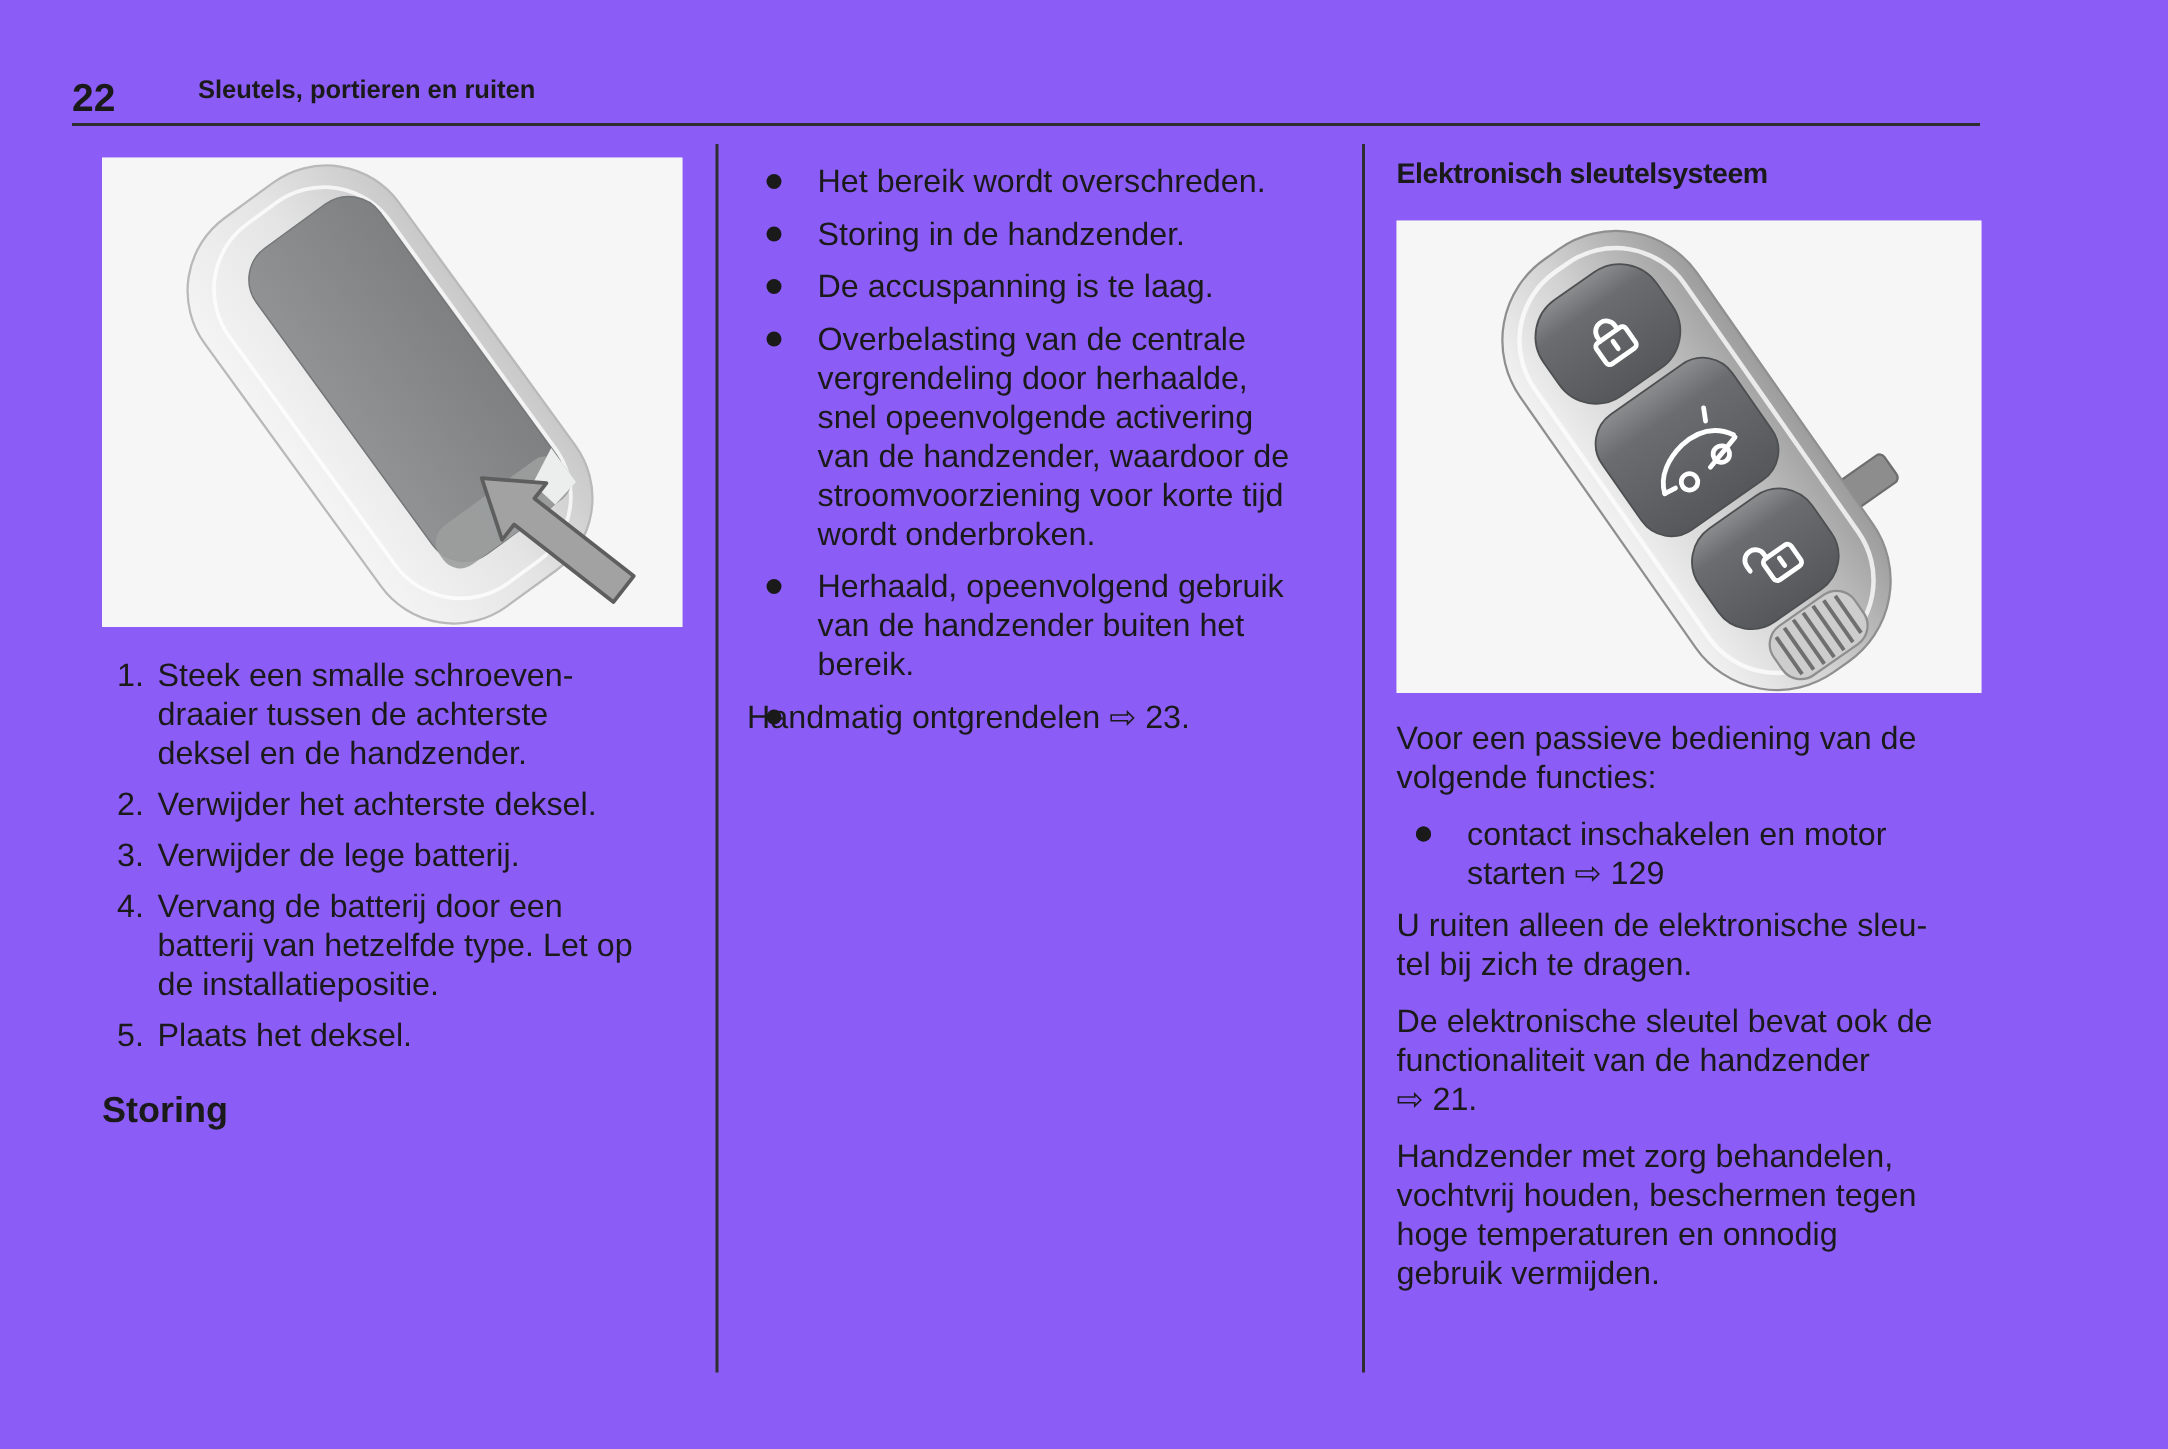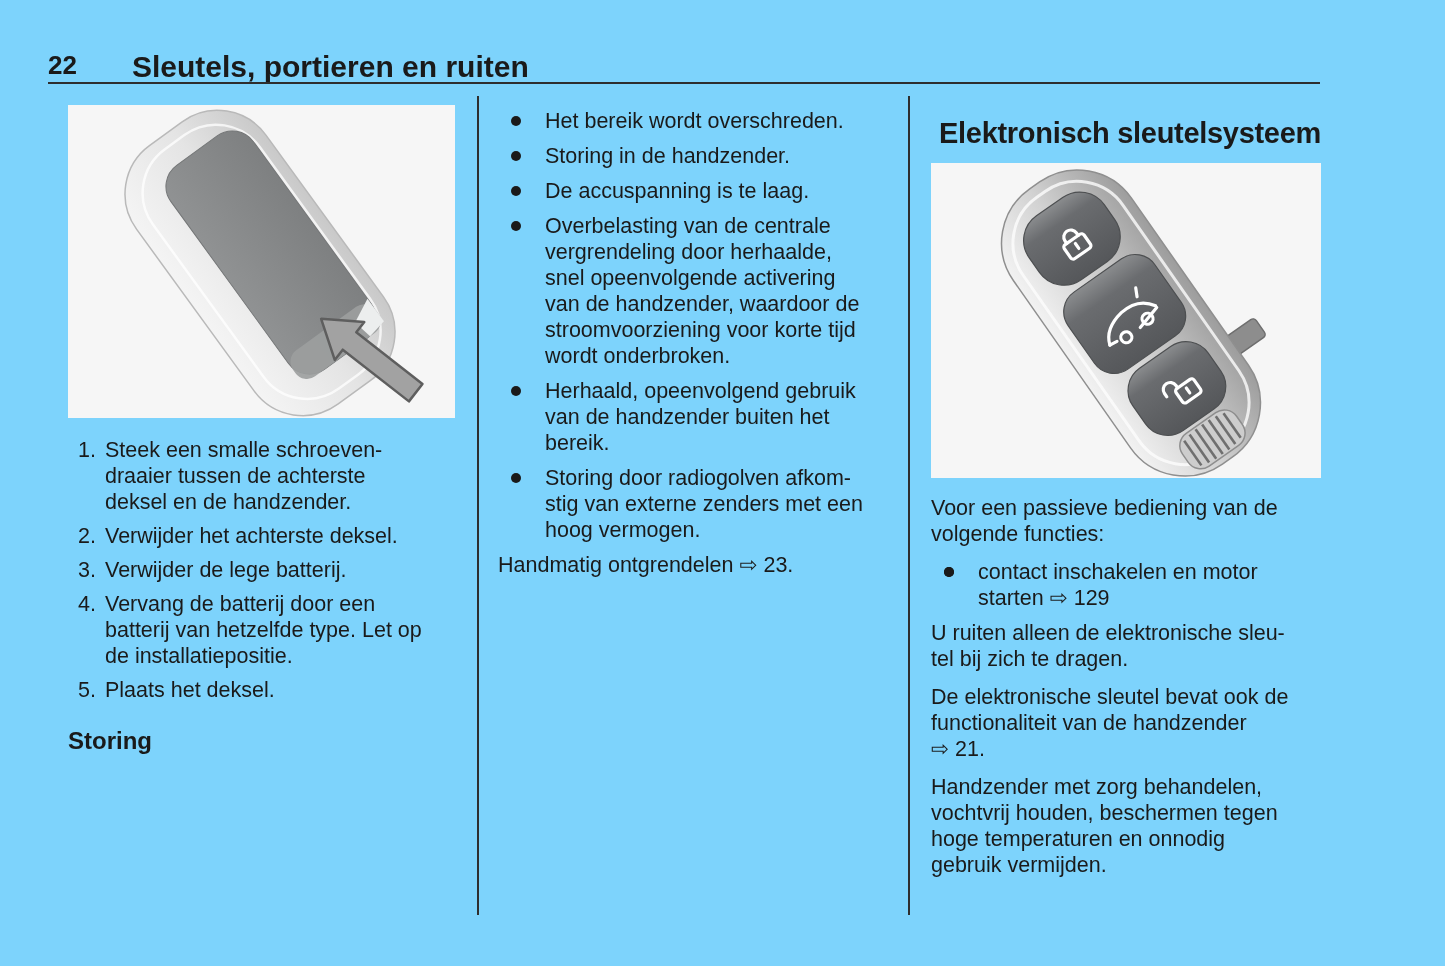--- a/index.html
+++ b/index.html
@@ -1,22 +1,22 @@
 <!DOCTYPE html>
 <html><head>
 <meta charset="utf-8">
 <style>
   html,body { margin:0; padding:0; background:#ffffff; }
   .page {
-    position:relative; width:1445px; height:966px; background:#7dd3fc;
+    position:relative; width:1445px; height:966px; background:#8b5cf6;
     font-family:"Liberation Sans", sans-serif; color:#1a1a1a; overflow:hidden;text-decoration:underline;
   }
   
   .hdr-num   { position:absolute; left:48px;  top:50px; font-size:26px; font-weight:bold; }
-  .hdr-title { position:absolute; left:132px; top:50px; font-size:30px; font-weight:bold; }
+  .hdr-title { position:absolute; left:132px; top:50px; font-size:17px; font-weight:bold; }
   .hdr-rule  { position:absolute; left:48px;  top:82px; width:1272px; height:2px; background:#2e2e2e; }
   
   .divider { position:absolute; top:96px; width:2px; height:819px; background:#2e2e2e; }
   .d1 { left:477px; } .d2 { left:908px; }
   
   .col  { position:absolute; top:100px; font-size:21.5px; line-height:26px; }
   .col1 { left:68px;  width:390px; }
   .col2 { left:498px; width:392px; }
   .col3 { left:931px; width:390px; }
   .ml { white-space:pre-line; }
@@ -29,21 +29,21 @@
   .steps { list-style:none; margin:0; padding:0; }
   .step  { display:flex; margin:0 0 8px 0; }
   .step .n { flex:0 0 27px; padding-left:10px; box-sizing:content-box; }
   .step .t { flex:1; }
   
   .bul { list-style:none; margin:0; padding:0; }
   .bul li { position:relative; padding-left:47px; margin:0 0 9px 0; }
   .dot { position:absolute; left:13px; top:8px; width:10px; height:10px; border-radius:50%; background:#1a1a1a; }
   
   .subhead { font-size:24px; font-weight:bold; margin:24px 0 14px 0; line-height:28px; }
-  .sect    { font-size:29px; font-weight:bold; margin:16px 0 0 0; line-height:34px; letter-spacing:-0.3px;text-align:right; }
+  .sect    { font-size:19px; font-weight:bold; margin:0 0 0 0; line-height:34px; letter-spacing:-0.3px; }
   p.body   { margin:0 0 12px 0; }
   .ref     { margin:5px 0 0 0; }
   .intro   { margin:0 0 13px 0; }
   .col2 { padding-top:8px; box-sizing:border-box; }
 </style>
 </head>
 <body>
 
 <div class="page">
 
@@ -137,23 +137,20 @@
 wordt onderbroken.</span>
       </li>
       <li>
         <span class="dot"></span>
         <span class="ml">Herhaald, opeenvolgend gebruik
 van de handzender buiten het
 bereik.</span>
       </li>
       <li>
         <span class="dot"></span>
-        <span class="ml">Storing door radiogolven afkom-
-stig van externe zenders met een
-hoog vermogen.</span>
       </li>
     </ul>
     <p class="body ref">Handmatig ontgrendelen ⇨ 23.</p>
   </section>
 
   <section class="col col3">
     <h1 class="sect">Elektronisch sleutelsysteem</h1>
 
     <figure class="illu illu2">
       <svg width="390" height="315" viewBox="0 0 390 315">

